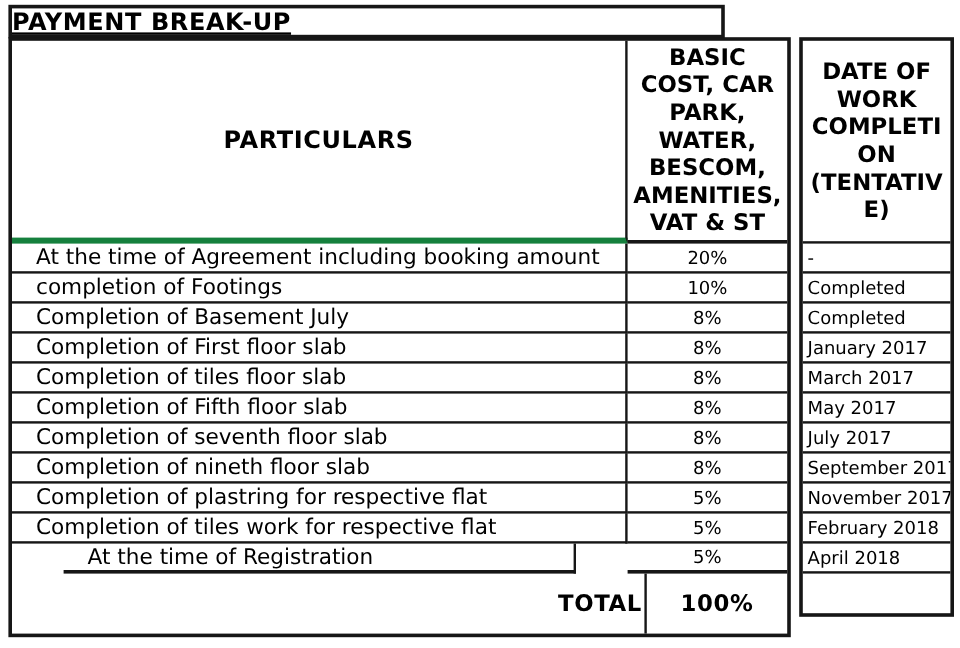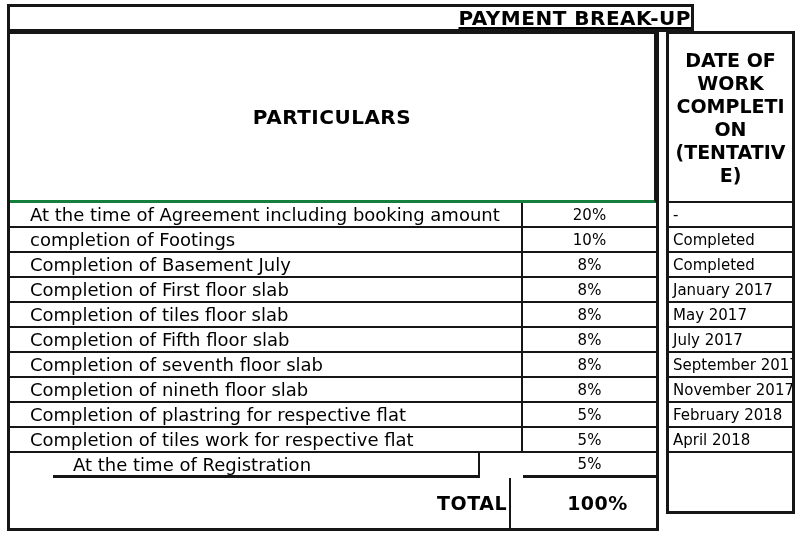--- a/index.html
+++ b/index.html
@@ -6,38 +6,38 @@
   html, body {
     width: 800px; height: 540px;
     background: #ffffff;
     font-family: "DejaVu Sans", "Liberation Sans", sans-serif;
     color: #000000;
     overflow: hidden;
     position: relative;
   }
   .title-box {
     position: absolute; left: 7px; top: 4px;
-    width: 687px; height: 28px;
+    width: 597px; height: 28px;
     border: 3px solid #161616;
-    display: flex; align-items: center; justify-content: flex-end;
+    display: flex; align-items: center; justify-content: flex-start;
   }
   .title-box span {
     font-weight: bold; font-size: 20px; letter-spacing: 0.5px;
     text-decoration: underline;
     text-underline-offset: 2px;
   }
   .main-table {
     position: absolute; left: 7px; top: 31px;
     width: 652px; height: 500px;
     border: 3px solid #161616;
     display: flex; flex-direction: column;
   }
   .header-row { height: 169px; display: flex; flex: none; }
   .part-header {
-    flex: 1; border-right: 2px solid #161616; border-bottom: 3px solid #15803d;
+    flex: 1; border-right: 2px solid #161616; border-bottom: 5px solid #15803d;
     display: flex; align-items: center; justify-content: center;
     font-weight: bold; font-size: 20px; letter-spacing: 0.5px;
   }
   .cost-header {
     width: 133px; flex: none; border-bottom: 3px solid #161616;
     display: flex; align-items: center; justify-content: center;
     text-align: center; font-weight: bold; font-size: 19px;
     line-height: 23px; padding: 0 4px;
   }
   .data-row { height: 25px; flex: none; display: flex; }
@@ -45,21 +45,21 @@
     flex: 1; border-right: 2px solid #161616; border-bottom: 2px solid #161616;
     display: flex; align-items: center;
     padding-left: 20px; font-size: 18px; white-space: nowrap; overflow: hidden;
   }
   .cell-pct {
     width: 133px; flex: none; border-bottom: 2px solid #161616;
     display: flex; align-items: center; justify-content: center;
     font-size: 15px;
   }
   .data-row.last .cell-part, .data-row.last .cell-pct { border-bottom: 3px solid #161616; margin-left: 43px; }
-  .total-row { flex: 1; display: flex; gap: 28px; }
+  .total-row { flex: 1; display: flex; }
   .total-label {
     flex: 1; border-right: 2px solid #161616;
     display: flex; align-items: center; justify-content: flex-end;
     font-weight: bold; font-size: 19px; padding-right: 2px; letter-spacing: 0.5px;
   }
   .total-value {
     width: 117px; flex: none;
     display: flex; align-items: center; justify-content: center;
     font-weight: bold; font-size: 19px; letter-spacing: 0.5px;
   }
@@ -86,20 +86,21 @@
 </head>
 <body>
 
 <div class="title-box">
   <span>PAYMENT BREAK-UP</span>
 </div>
 
 <div class="main-table">
   <div class="header-row">
     <div class="part-header">PARTICULARS</div>
+    <div class="cost-header">BASIC COST, CAR PARK, WATER, BESCOM, AMENITIES, VAT &amp; ST</div>
   </div>
 
   <div class="data-row">
     <div class="cell-part">At the time of Agreement including booking amount</div>
     <div class="cell-pct">20%</div>
   </div>
   <div class="data-row">
     <div class="cell-part">completion of Footings</div>
     <div class="cell-pct">10%</div>
   </div>
@@ -145,20 +146,21 @@
     <div class="total-value">100%</div>
   </div>
 </div>
 
 <div class="date-box">
   <div class="date-header">DATE OF WORK COMPLETION (TENTATIVE)</div>
   <div class="date-row">-</div>
   <div class="date-row">Completed</div>
   <div class="date-row">Completed</div>
   <div class="date-row">January 2017</div>
+  <div class="date-row">March 2017</div>
   <div class="date-row">May 2017</div>
   <div class="date-row">July 2017</div>
   <div class="date-row">September 2017</div>
   <div class="date-row">November 2017</div>
   <div class="date-row">February 2018</div>
   <div class="date-row">April 2018</div>
   <div class="date-row last"></div>
 </div>
 
 </body></html>

